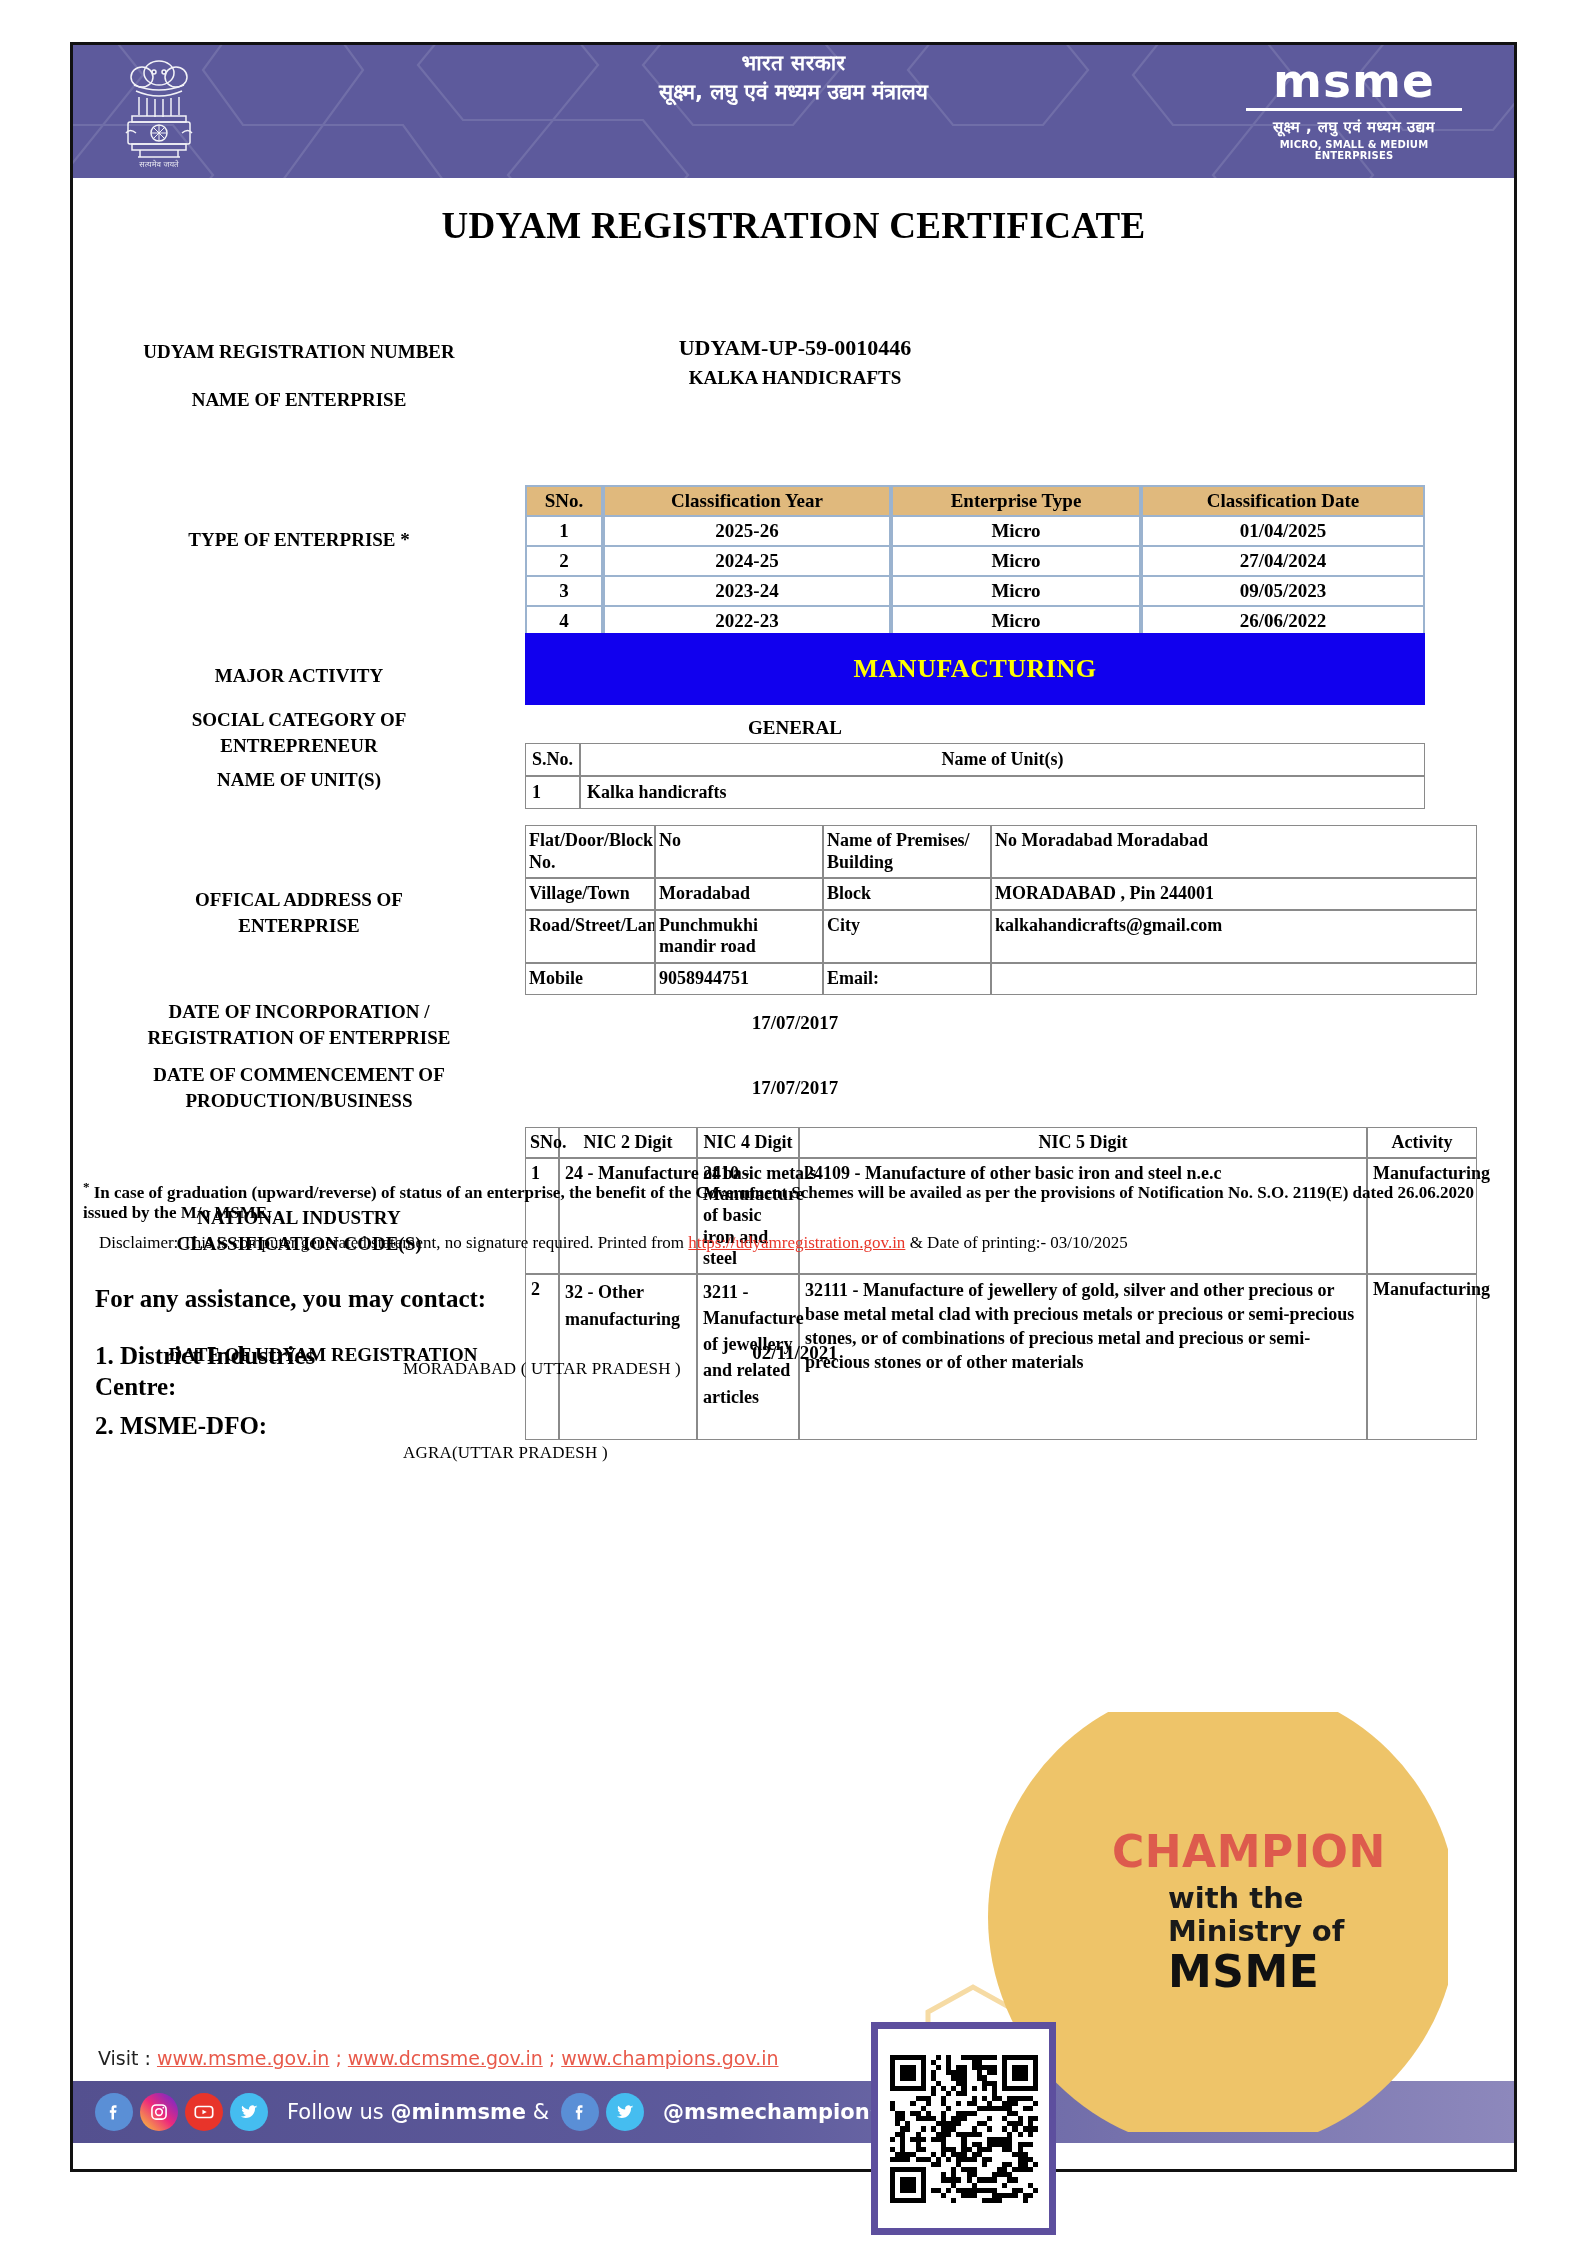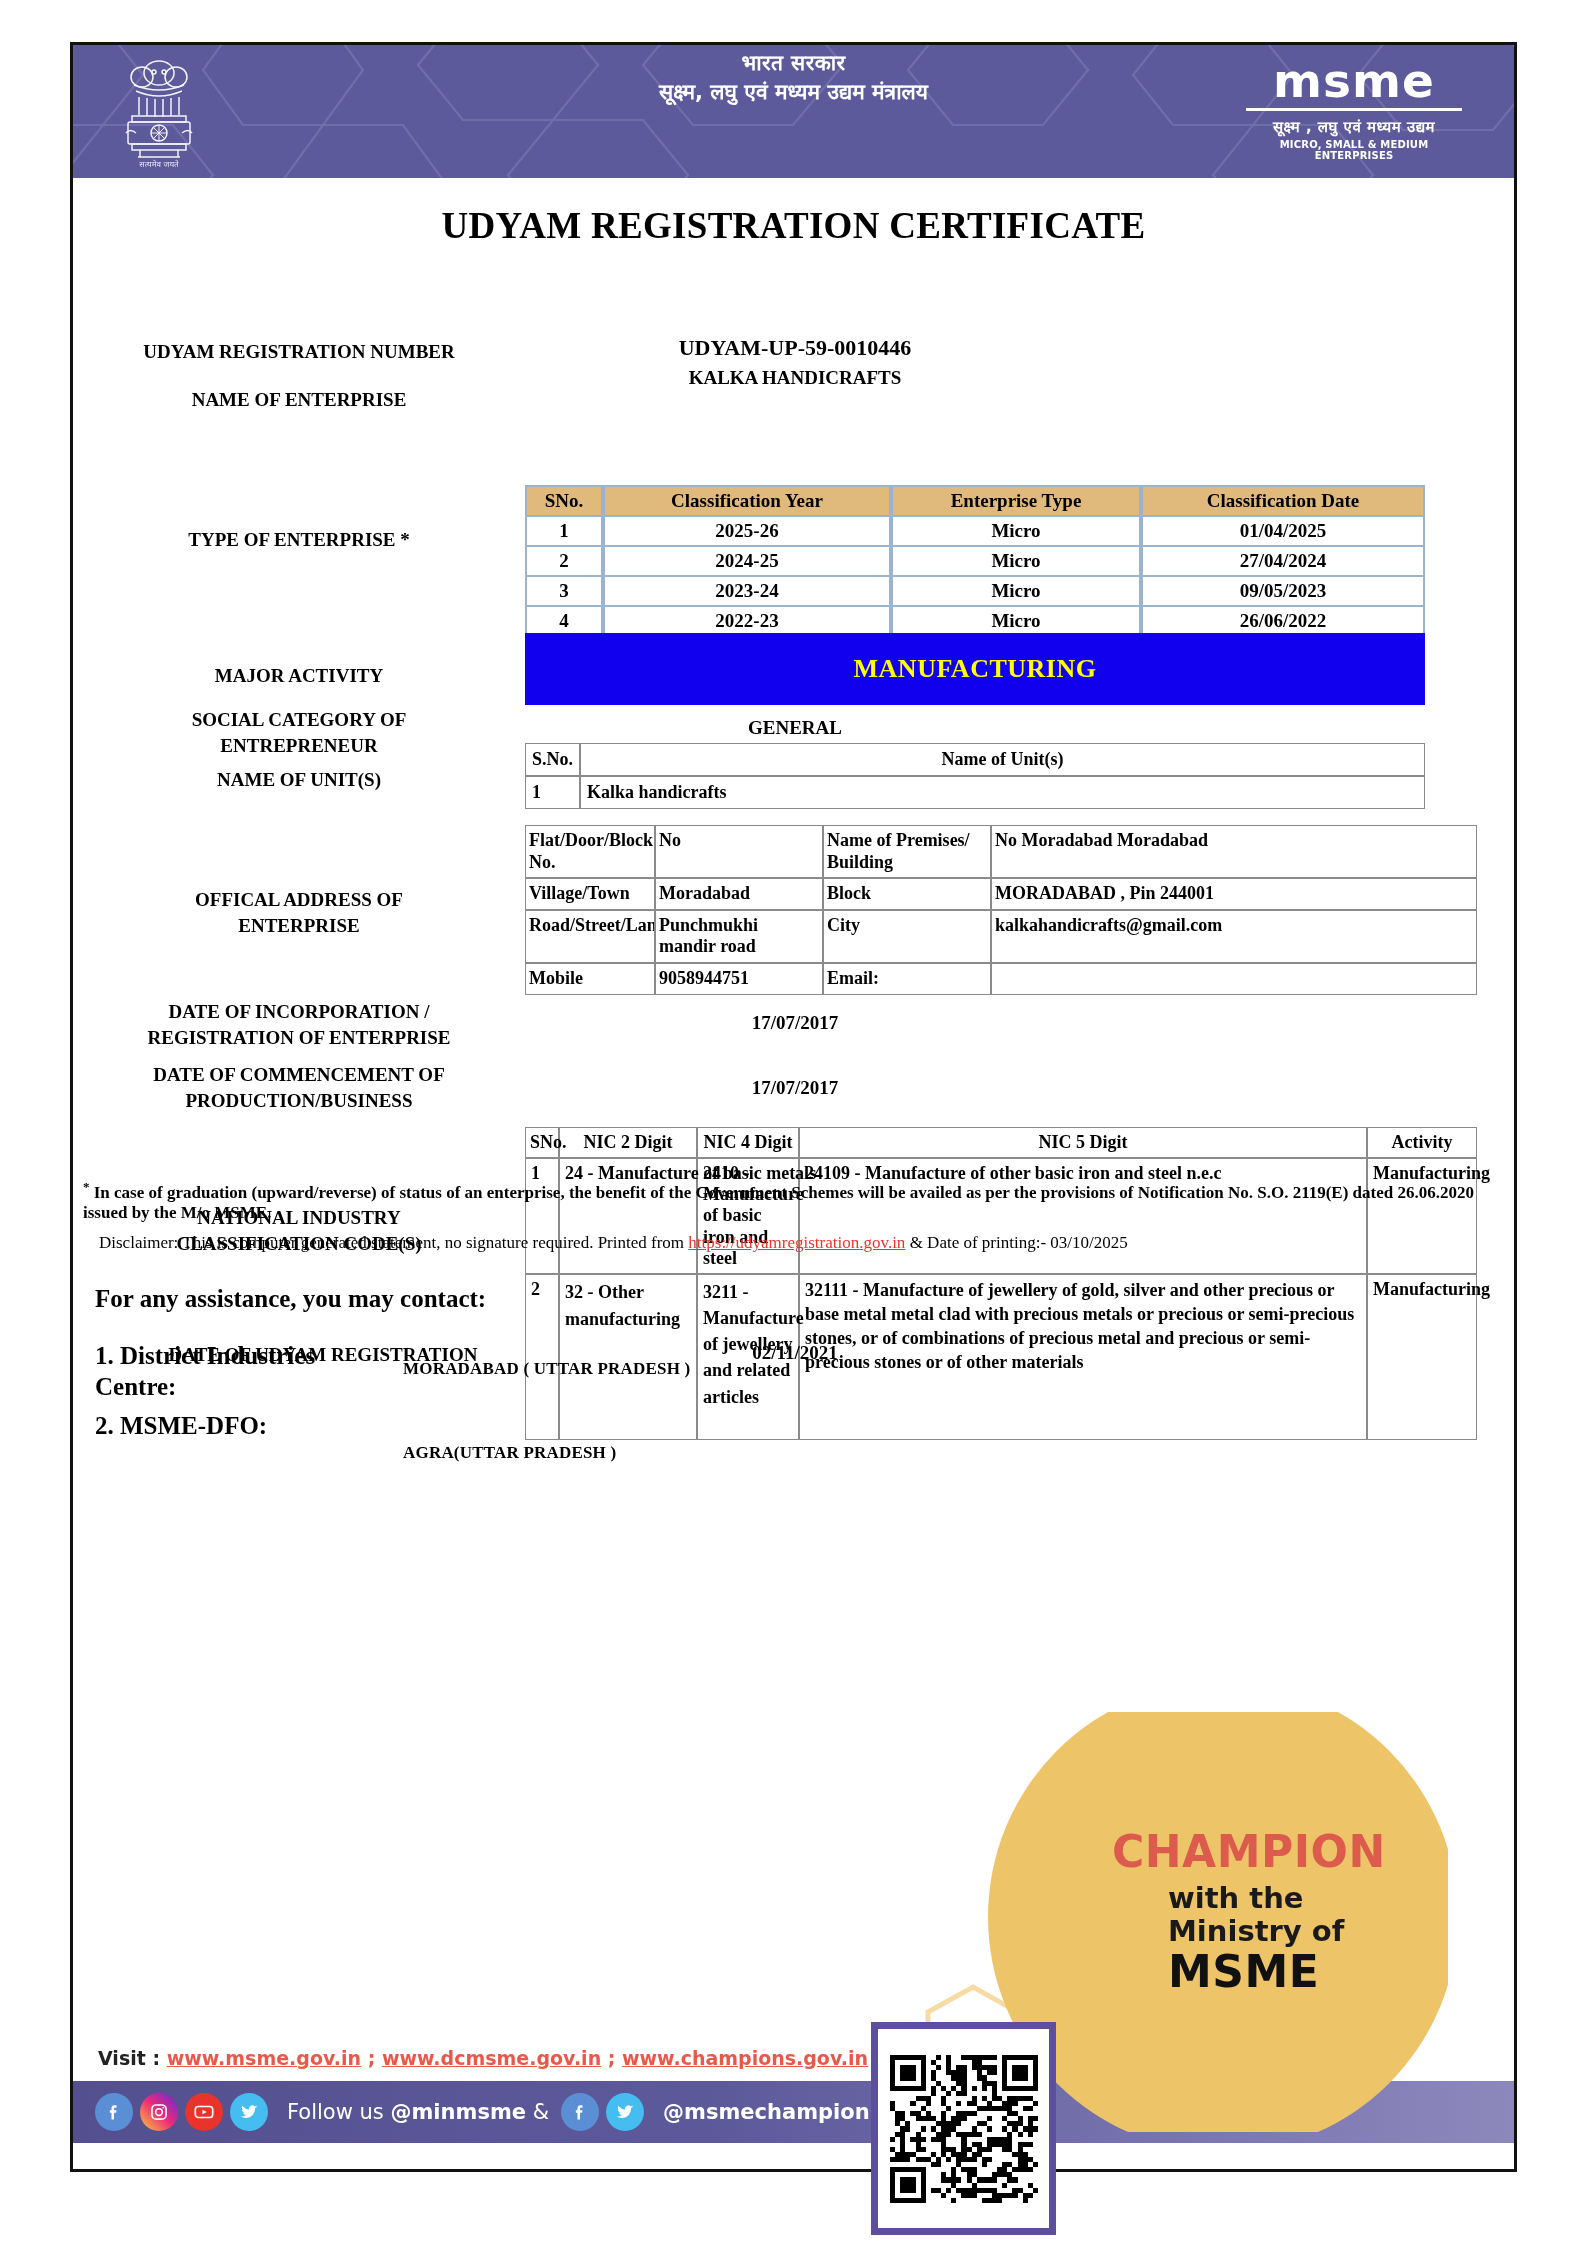--- a/index.html
+++ b/index.html
@@ -198,21 +198,21 @@
     font-size:25px; font-weight:700;
   }
   .ct-lbl {
     position:absolute; left:22px;
     font-size:25px; font-weight:700;
     line-height:1.22;
     width:300px;
   }
   .ct-val {
     position:absolute; left:330px;
-    font-size:17px; font-weight:700;
+    font-size:17px; font-weight:400;
     letter-spacing:.2px;
     text-align:center;
   }
 
   
   #champ {
     position:absolute;
     left:868px; top:1712px;
     width:580px; height:420px;
     overflow:hidden;
@@ -235,21 +235,21 @@
   #champ .t1 { font-size:44px; font-weight:700; color:#dd5b4d; letter-spacing:.5px; }
   #champ .t2 { font-size:44px; font-weight:700; color:#dd5b4d; letter-spacing:.5px; margin-left:-56px; }
   #champ .t3 { font-size:29px; font-weight:700; color:#1a1a1a; margin-top:10px; }
   #champ .t4 { font-size:29px; font-weight:700; color:#1a1a1a; margin-top:4px; }
   #champ .t5 { font-size:44px; font-weight:700; color:#111; margin-top:4px; letter-spacing:.5px; }
 
   
   .visit {
     position:absolute; left:25px;
     font-family:"DejaVu Sans", sans-serif;
-    font-size:19px; font-weight:700;
+    font-size:19px; font-weight:400;
     color:#222;
     white-space:nowrap;
   }
   .visit .u { color:#e8594a; }
 
   
   #social {
     position:absolute; left:0; width:1441px; height:62px;
     background:linear-gradient(90deg,#54508f 0%,#5d5a9c 45%,#8d88bc 100%);
     display:flex; align-items:center;

